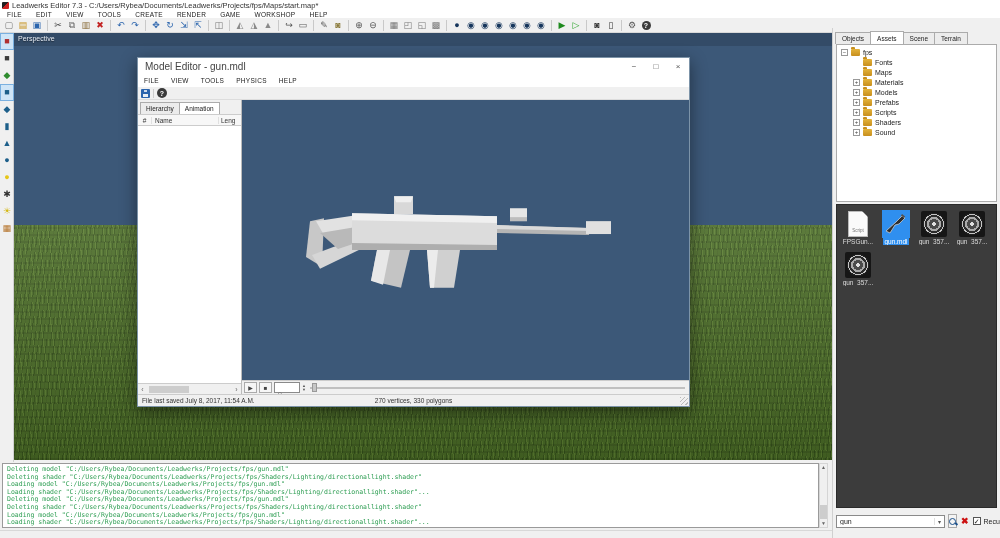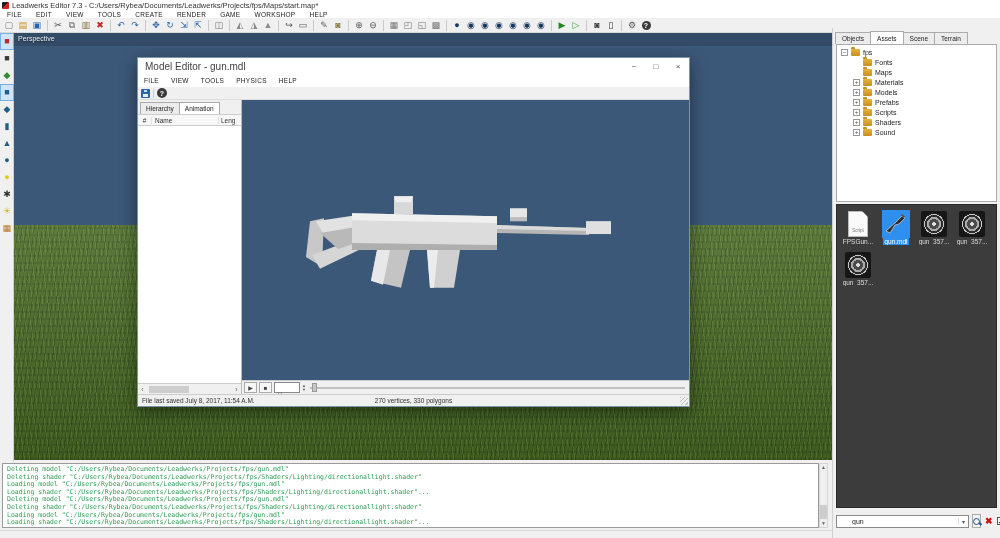--- a/index.html
+++ b/index.html
@@ -75,21 +75,21 @@
   .file-ico::before { content:""; position:absolute; right:-1px; top:-1px; border-style:solid;
     border-width:0 6px 6px 0; border-color:transparent #3c3c3c transparent transparent; }
   .file-ico i { font-style:normal; font-size:4.5px; color:#777; margin-bottom:3px; }
   .speaker { width:26px; height:26px; background:#161616; border-radius:2px;
     display:flex; align-items:center; justify-content:center; }
   .speaker b { width:22px; height:22px; border-radius:50%; flex:none;
     background:radial-gradient(circle, #e0e0e0 0 2px, #4a4a4a 2px 5px, #aaa 5px 7px, #2c2c2c 7px 9px, #c5c5c5 9px 10px, #222 10px); }
   .rp-search { position:absolute; left:3px; bottom:8px; right:3px; height:18px; display:flex;
     align-items:center; gap:3px; }
   .combo { flex:1; height:13px; background:#fff; border:1px solid #8a8a8a; display:flex; align-items:center; }
-  .combo input { flex:1; border:none; outline:none; font-size:7px; padding:0 15px; height:11px;
+  .combo input { flex:1; border:none; outline:none; font-size:7px; padding:0 3px; height:11px;
     font-family:"Liberation Sans",sans-serif; color:#222; background:transparent; }
   .combo .arrow { font-size:6px; color:#555; padding:0 3px; border-left:1px solid #e0e0e0; }
   .sq-btn { width:14px; height:14px; border:1px solid #aaa; background:#f4f4f4;
     display:flex; align-items:center; justify-content:center; }
   .lens { width:7px; height:7px; border:1.5px solid #1a4f8a; border-radius:50%; position:relative; }
   .lens::after { content:""; position:absolute; width:3px; height:1.5px; background:#1a4f8a;
     right:-3px; bottom:-1px; transform:rotate(45deg); }
   .xmark { font-size:9px; color:#c11; font-weight:bold; line-height:1; }
   .chk { width:8px; height:8px; border:1px solid #555; background:#fff; font-size:7px; line-height:7px;
     text-align:center; color:#222; flex:none; }

